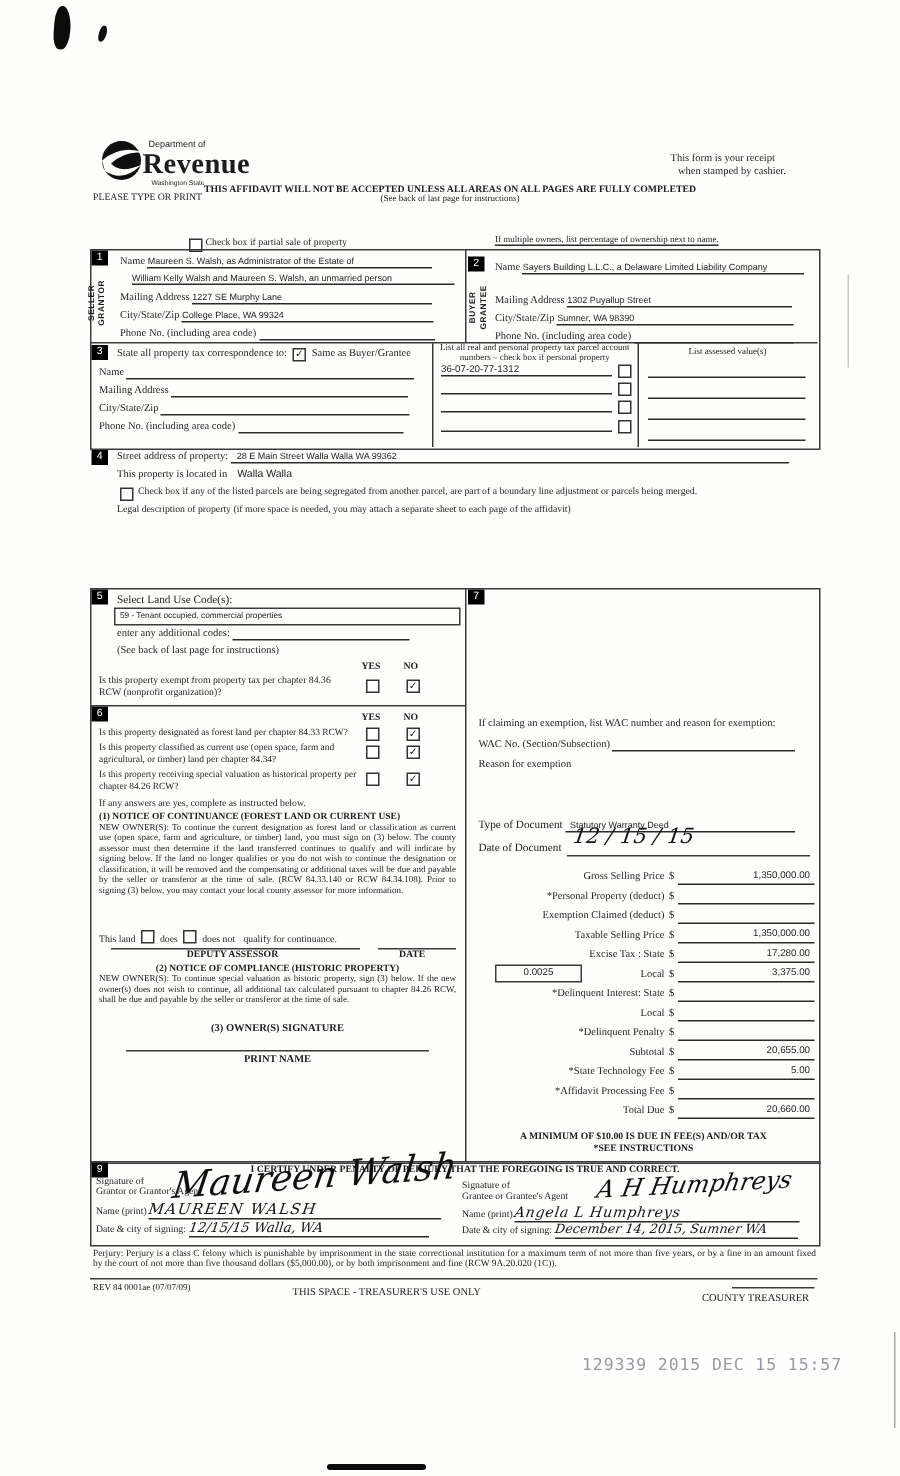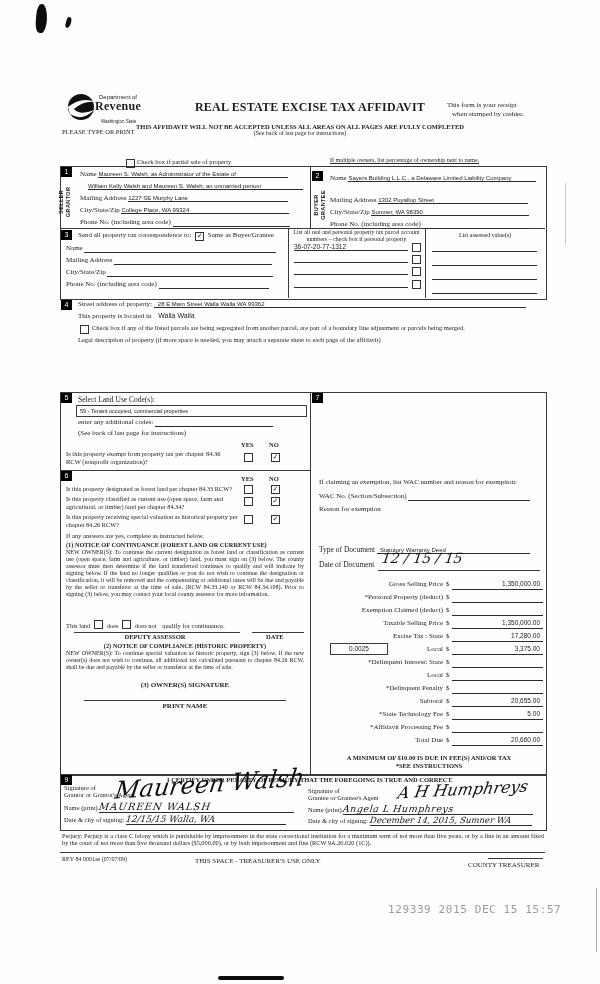--- a/index.html
+++ b/index.html
@@ -31,25 +31,24 @@
 <div class="page">
 
   <div class="blob" style="left:36px;top:4px;width:11px;height:29px;border-radius:45% 60% 50% 40%;transform:rotate(4deg);"></div>
   <div class="blob" style="left:66px;top:17px;width:5px;height:11px;border-radius:50% 50% 60% 40%;transform:rotate(14deg);"></div>
 
   <svg class="abs" style="left:66px;top:92px;" width="32" height="30" viewBox="0 0 32 30">
     <circle cx="15" cy="15" r="13" fill="#101010"></circle>
     <path d="M2 15 Q 15 4 30 10 Q 18 8 8 17 Q 14 24 28 18 Q 16 30 4 22 Z" fill="#fefefd"></path>
   </svg>
   <div class="abs sans f6" style="left:99px;top:94px;">Department of</div>
-  <div class="abs b" style="left:95px;top:99px;font-size:12px;font-family:'Liberation Serif',serif;letter-spacing:.3px;">Revenue</div>
+  <div class="abs b" style="left:95px;top:99px;font-size:19px;font-family:'Liberation Serif',serif;letter-spacing:.3px;">Revenue</div>
   <div class="abs sans" style="left:101px;top:119px;font-size:4.5px;">Washington State</div>
   <div class="abs f65" style="left:62px;top:128px;">PLEASE TYPE OR PRINT</div>
 
-  <div class="abs b c" style="left:140px;top:100px;width:340px;font-size:12px;letter-spacing:.2px;">REAL ESTATE EXCISE TAX AFFIDAVIT</div>
   <div class="abs b c f65" style="left:90px;top:123px;width:420px;">THIS AFFIDAVIT WILL NOT BE ACCEPTED UNLESS ALL AREAS ON ALL PAGES ARE FULLY COMPLETED</div>
   <div class="abs c f6" style="left:190px;top:130px;width:220px;">(See back of last page for instructions)</div>
   <div class="abs f7" style="left:447px;top:101px;width:100px;">This form is your receipt</div>
   <div class="abs f7" style="left:452px;top:110px;width:100px;">when stamped by cashier.</div>
 
   <span class="cb" style="left:126px;top:159px;"></span>
   <div class="abs f65" style="left:137px;top:158px;">Check box if partial sale of property</div>
   <div class="abs f6 ul" style="left:330px;top:157px;">If multiple owners, list percentage of ownership next to name.</div>
 
   <div class="abs box" style="left:60px;top:166px;width:485px;height:132px;"></div>
@@ -98,21 +97,21 @@
     <span>City/State/Zip</span>
     <span class="fval sans f6 ul" style="width:158px;">Sumner, WA 98390</span>
   </div>
   <div class="abs f7" style="left:330px;top:220px;width:214px;">
     <span>Phone No. (including area code)</span>
     <span class="fval ul" style="width:106px;">&nbsp;</span>
   </div>
 
   <div class="secnum" style="left:61px;top:230px;">3</div>
   <div class="abs f7" style="left:78px;top:231px;width:208px;">
-    <span>Send all property tax correspondence to:</span>
+    <span>State all property tax correspondence to:</span>
     <span class="cbi">✓</span>
     <span>Same as Buyer/Grantee</span>
   </div>
   <div class="abs f7" style="left:66px;top:244px;width:218px;">
     <span>Name</span>
     <span class="fval ul" style="width:192px;">&nbsp;</span>
   </div>
   <div class="abs f7" style="left:66px;top:256px;width:218px;">
     <span>Mailing Address</span>
     <span class="fval ul" style="width:158px;">&nbsp;</span>

